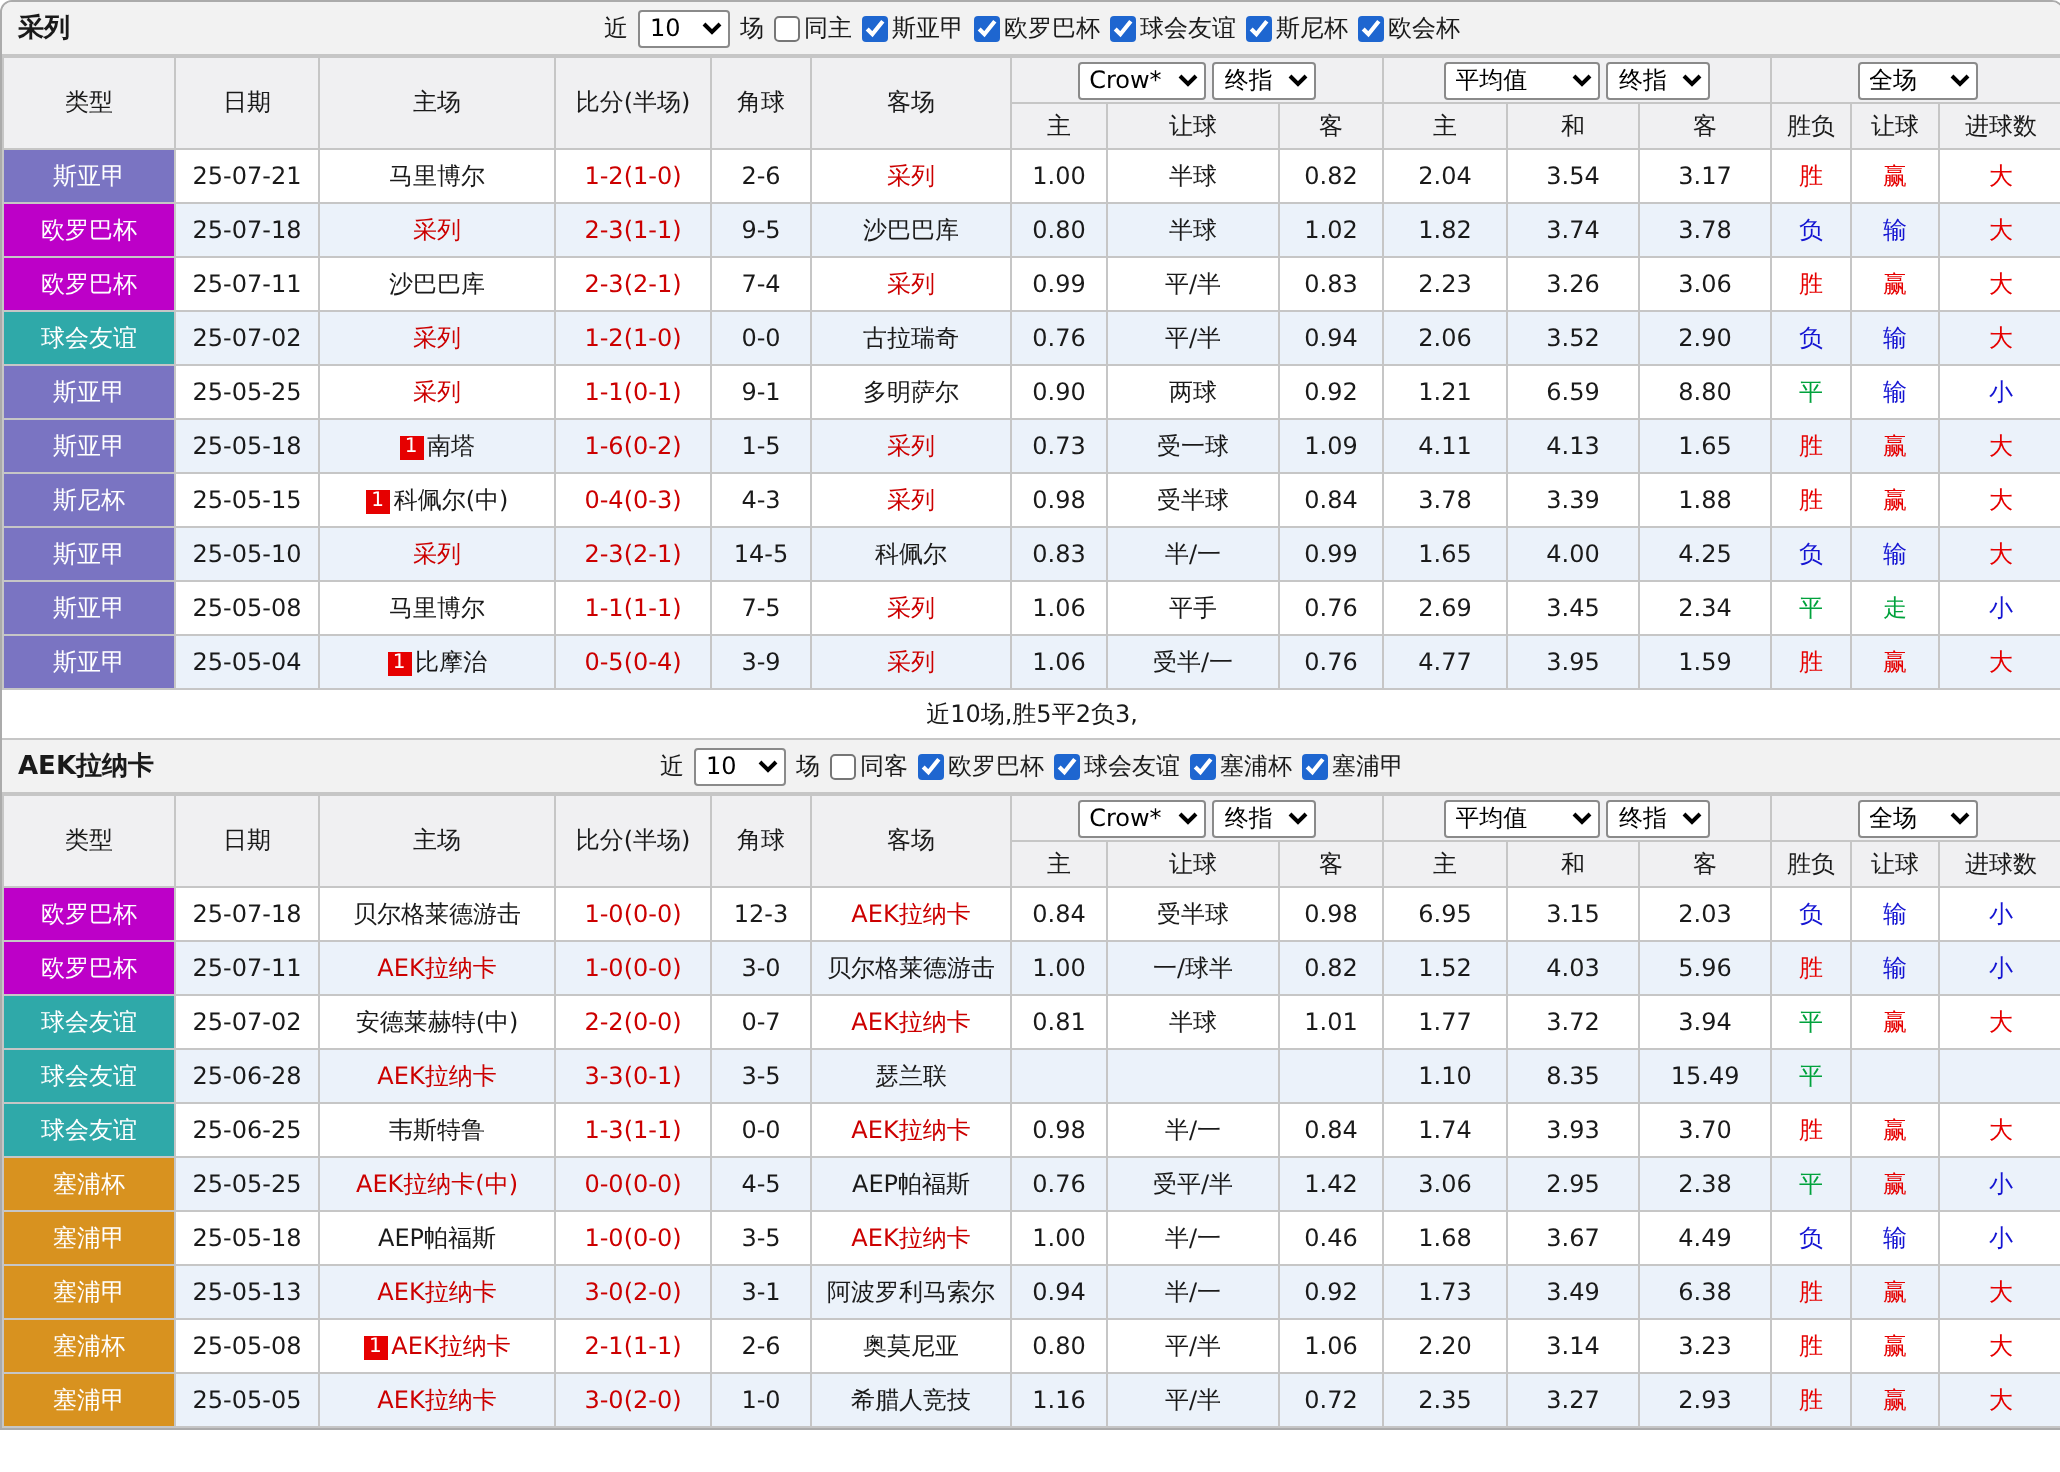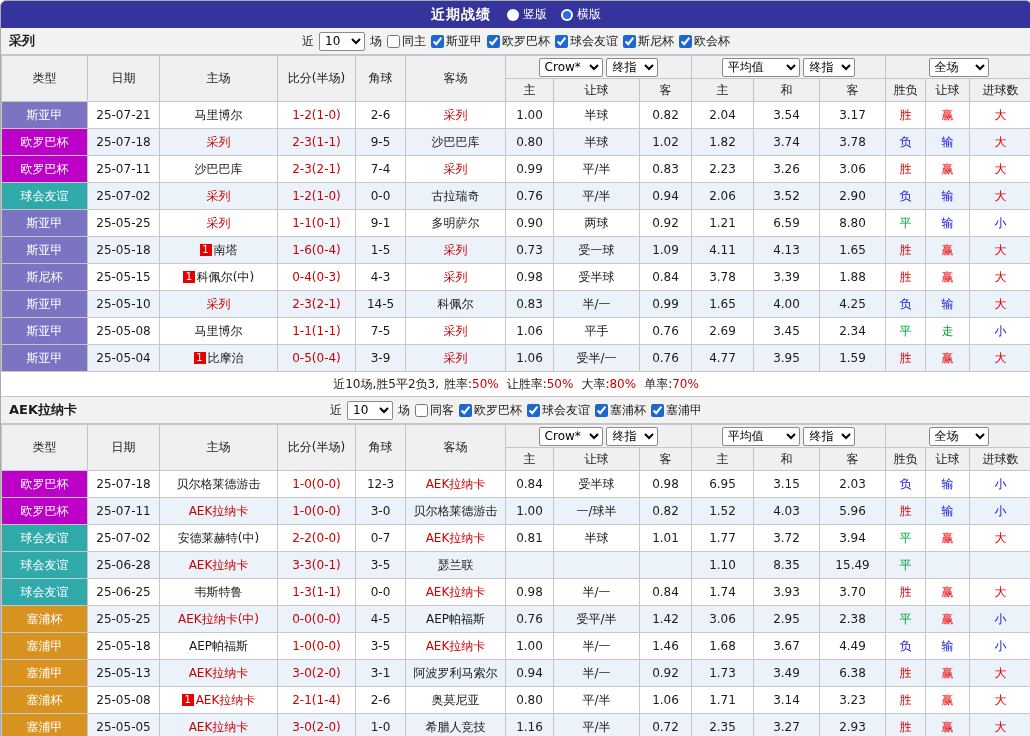--- a/index.html
+++ b/index.html
@@ -33,33 +33,20 @@
   .rank-badge{display:inline-block;background:#e60000;color:#fff;font-size:10px;line-height:12px;width:12px;height:12px;margin-right:2px;vertical-align:1px;}
   .summary{height:24px;display:flex;align-items:center;justify-content:center;border-bottom:1px solid #c6c6c6;background:#fff;}
   .summary .stats{display:inline-flex;gap:8px;margin-left:5px;}
   .summary .stat-value{color:#cc0000;}
 </style>
 </head>
 <body>
 
 <div class="page">
 
-  <div class="titlebar">
-    <span class="title">近期战绩</span>
-    <div class="radio-group">
-        <span class="radio-opt">
-          <span class="radio-dot"></span>
-          <span>竖版</span>
-        </span>
-        <span class="radio-opt selected">
-          <span class="radio-dot"></span>
-          <span>横版</span>
-        </span>
-      </div>
-  </div>
 
   <div class="section">
     <div class="filterbar">
       <span class="team-name">采列</span>
       <div class="filter-controls">
         <span>近</span>
         <select class="count-select"><option>10</option></select>
         <span>场</span>
         <label>
             <input type="checkbox" style="">
@@ -222,21 +209,21 @@
             <td class="num">6.59</td>
             <td class="num">8.80</td>
             <td class="outcome" style="color: rgb(0, 162, 60);">平</td>
             <td class="outcome" style="color: rgb(20, 20, 210);">输</td>
             <td class="outcome" style="color: rgb(20, 20, 210);">小</td>
           </tr>
           <tr class="alt">
             <td class="league" style="background: rgb(122, 116, 194);">斯亚甲</td>
             <td class="date">25-05-18</td>
             <td class="team"><span class="rank-badge">1</span><span>南塔</span></td>
-            <td class="score">1-6(0-4)</td>
+            <td class="score">1-6(0-2)</td>
             <td class="corner">1-5</td>
             <td class="team"><span class="focus">采列</span></td>
             <td class="num">0.73</td>
             <td class="hcap">受一球</td>
             <td class="num">1.09</td>
             <td class="num">4.11</td>
             <td class="num">4.13</td>
             <td class="num">1.65</td>
             <td class="outcome" style="color: rgb(230, 0, 0);">胜</td>
             <td class="outcome" style="color: rgb(230, 0, 0);">赢</td>
@@ -307,26 +294,20 @@
             <td class="num">3.95</td>
             <td class="num">1.59</td>
             <td class="outcome" style="color: rgb(230, 0, 0);">胜</td>
             <td class="outcome" style="color: rgb(230, 0, 0);">赢</td>
             <td class="outcome" style="color: rgb(230, 0, 0);">大</td>
           </tr>
         </tbody>
     </table>
     <div class="summary">
       <span>近10场,胜5平2负3,</span>
-      <span class="stats">
-          <span><span>胜率:</span><span class="stat-value">50%</span></span>
-          <span><span>让胜率:</span><span class="stat-value">50%</span></span>
-          <span><span>大率:</span><span class="stat-value">80%</span></span>
-          <span><span>单率:</span><span class="stat-value">70%</span></span>
-        </span>
     </div>
   </div>
 
   <div class="section">
     <div class="filterbar">
       <span class="team-name">AEK拉纳卡</span>
       <div class="filter-controls">
         <span>近</span>
         <select class="count-select"><option>10</option></select>
         <span>场</span>
@@ -509,21 +490,21 @@
           </tr>
           <tr>
             <td class="league" style="background: rgb(216, 146, 31);">塞浦甲</td>
             <td class="date">25-05-18</td>
             <td class="team"><span>AEP帕福斯</span></td>
             <td class="score">1-0(0-0)</td>
             <td class="corner">3-5</td>
             <td class="team"><span class="focus">AEK拉纳卡</span></td>
             <td class="num">1.00</td>
             <td class="hcap">半/一</td>
-            <td class="num">1.46</td>
+            <td class="num">0.46</td>
             <td class="num">1.68</td>
             <td class="num">3.67</td>
             <td class="num">4.49</td>
             <td class="outcome" style="color: rgb(20, 20, 210);">负</td>
             <td class="outcome" style="color: rgb(20, 20, 210);">输</td>
             <td class="outcome" style="color: rgb(20, 20, 210);">小</td>
           </tr>
           <tr class="alt">
             <td class="league" style="background: rgb(216, 146, 31);">塞浦甲</td>
             <td class="date">25-05-13</td>
@@ -538,27 +519,27 @@
             <td class="num">3.49</td>
             <td class="num">6.38</td>
             <td class="outcome" style="color: rgb(230, 0, 0);">胜</td>
             <td class="outcome" style="color: rgb(230, 0, 0);">赢</td>
             <td class="outcome" style="color: rgb(230, 0, 0);">大</td>
           </tr>
           <tr>
             <td class="league" style="background: rgb(216, 146, 31);">塞浦杯</td>
             <td class="date">25-05-08</td>
             <td class="team"><span class="rank-badge">1</span><span class="focus">AEK拉纳卡</span></td>
-            <td class="score">2-1(1-4)</td>
+            <td class="score">2-1(1-1)</td>
             <td class="corner">2-6</td>
             <td class="team"><span>奥莫尼亚</span></td>
             <td class="num">0.80</td>
             <td class="hcap">平/半</td>
             <td class="num">1.06</td>
-            <td class="num">1.71</td>
+            <td class="num">2.20</td>
             <td class="num">3.14</td>
             <td class="num">3.23</td>
             <td class="outcome" style="color: rgb(230, 0, 0);">胜</td>
             <td class="outcome" style="color: rgb(230, 0, 0);">赢</td>
             <td class="outcome" style="color: rgb(230, 0, 0);">大</td>
           </tr>
           <tr class="alt">
             <td class="league" style="background: rgb(216, 146, 31);">塞浦甲</td>
             <td class="date">25-05-05</td>
             <td class="team"><span class="focus">AEK拉纳卡</span></td>

